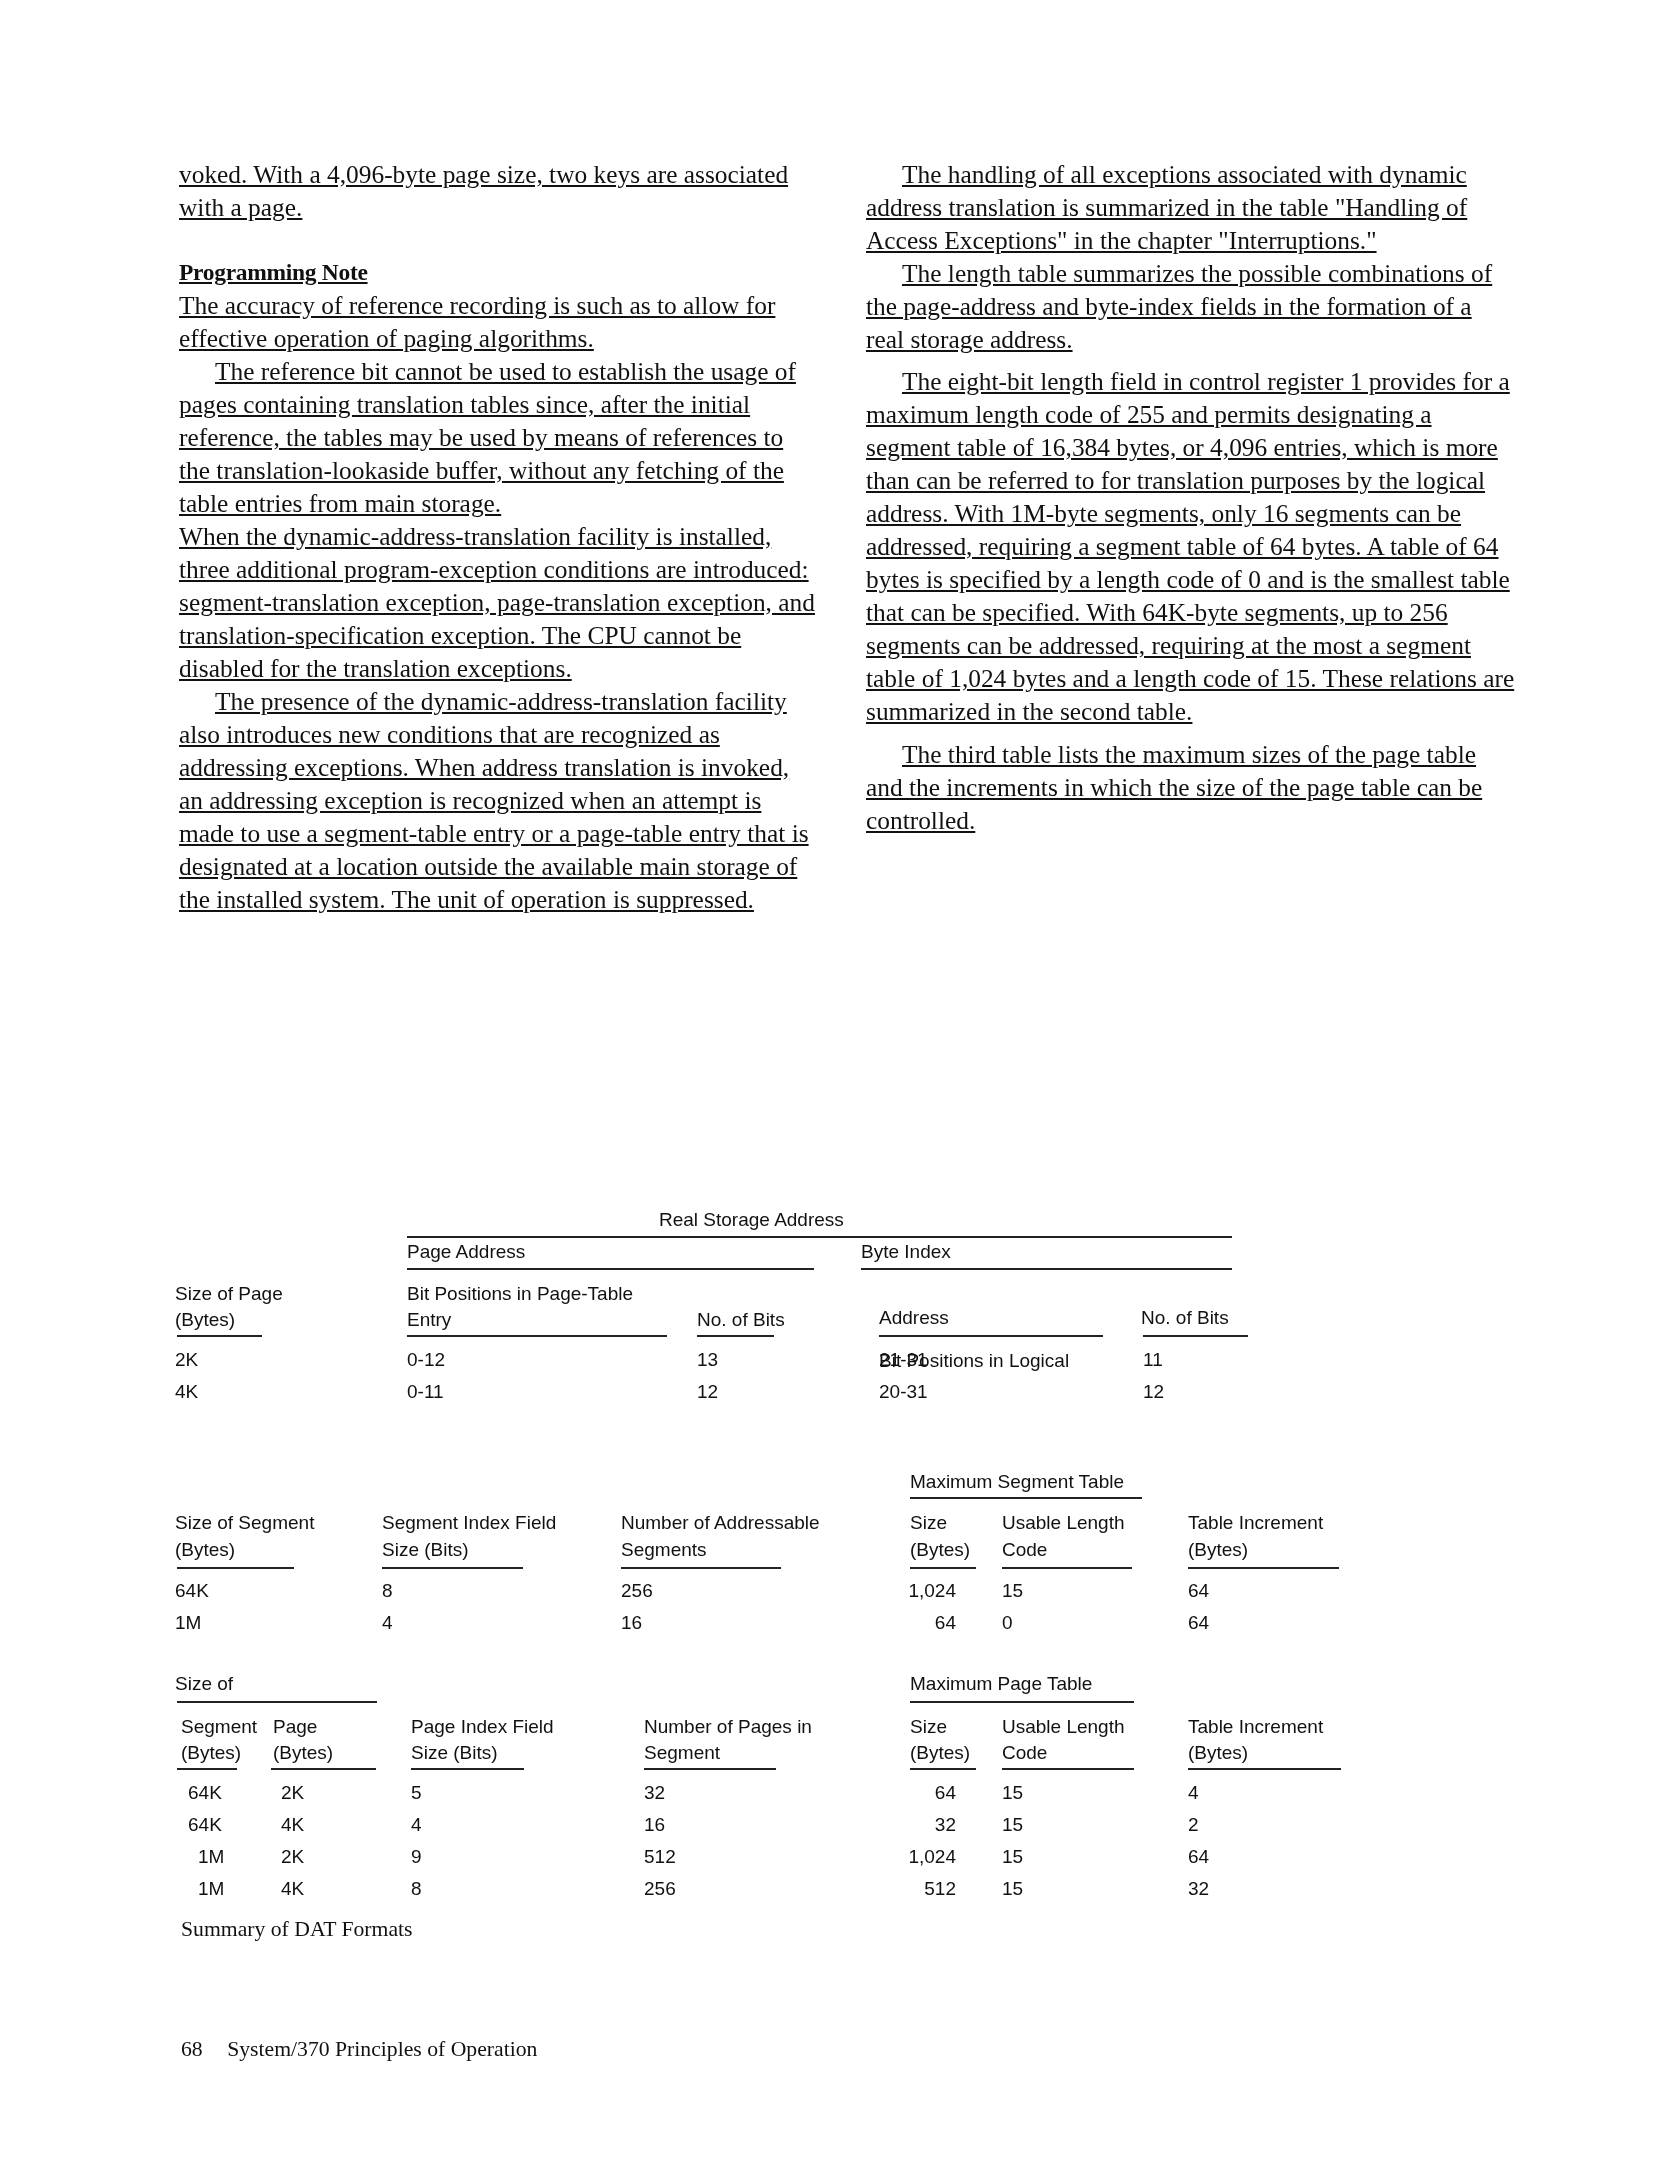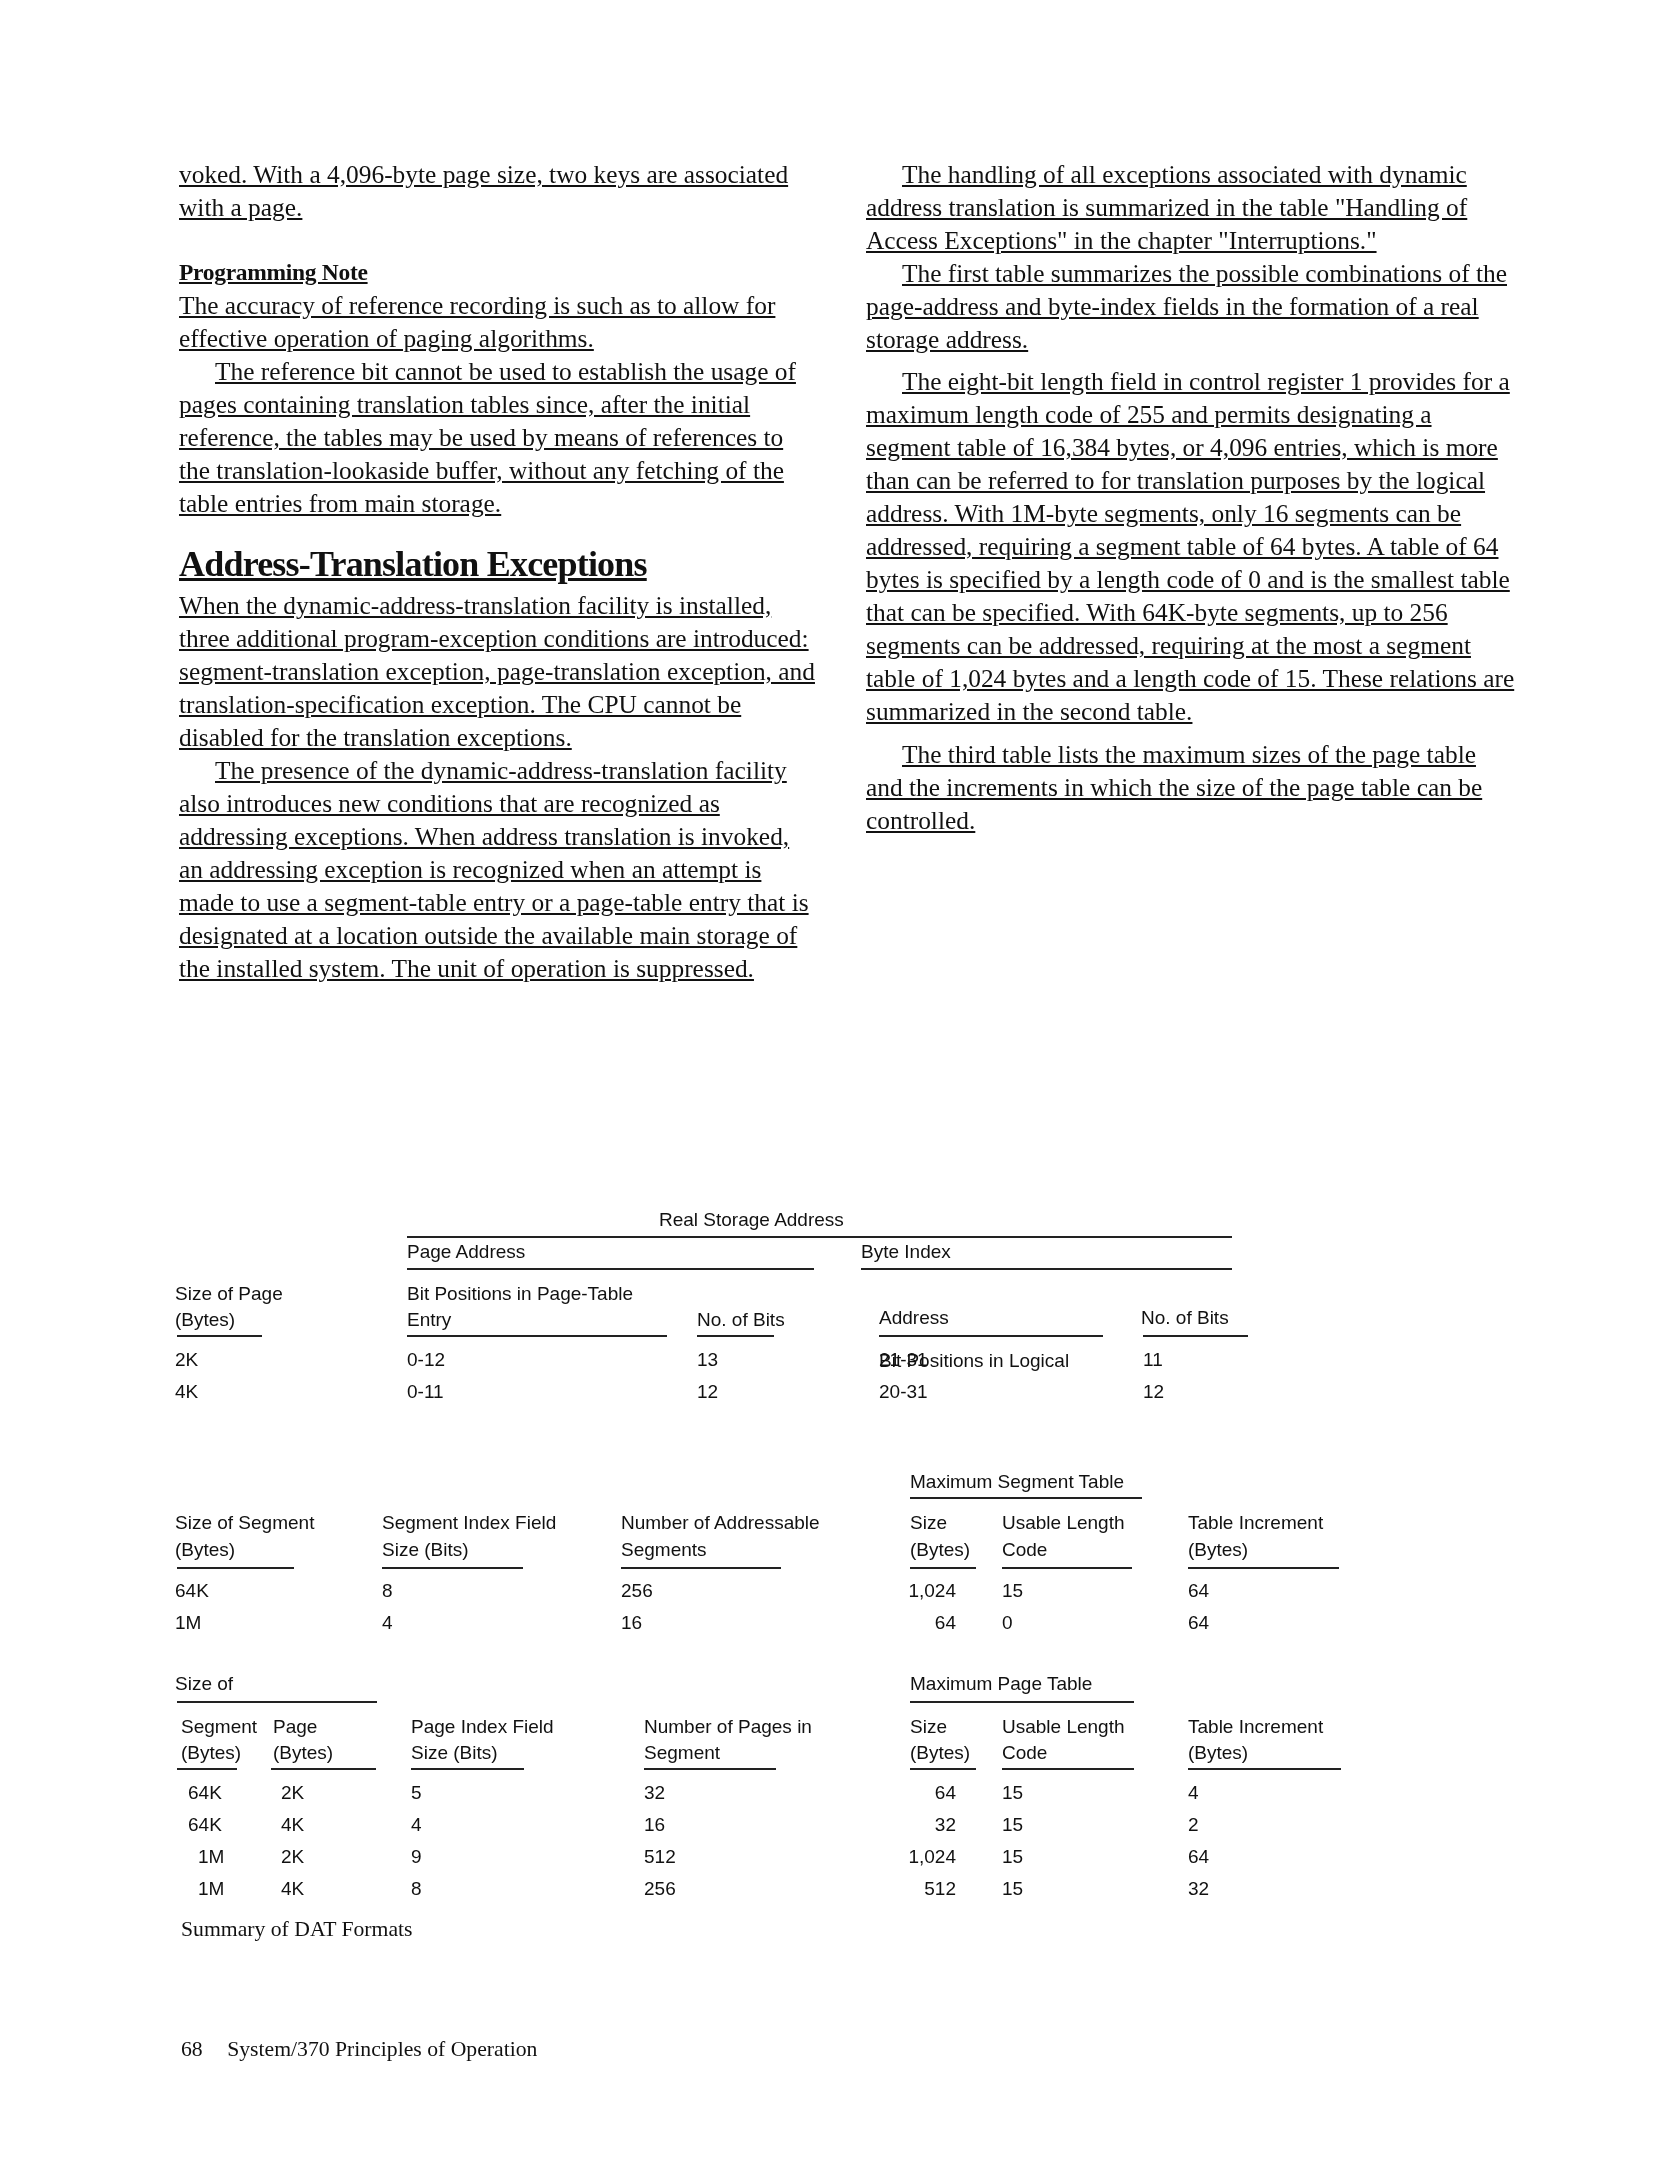--- a/index.html
+++ b/index.html
@@ -21,28 +21,27 @@
   .footer span { margin-right: 24.5px; }
 </style>
 </head>
 <body>
 
 <div id="left" class="col">
   <p>voked. With a 4,096-byte page size, two keys are associated with a page.</p>
   <p class="ptitle">Programming Note</p>
   <p>The accuracy of reference recording is such as to allow for effective operation of paging algorithms.</p>
   <p class="indent">The reference bit cannot be used to establish the usage of pages containing translation tables since, after the initial reference, the tables may be used by means of references to the translation-lookaside buffer, without any fetching of the table entries from main storage.</p>
-  <p class="h2">Address-Translation Exceptions</p>
   <p>When the dynamic-address-translation facility is installed, three additional program-exception conditions are introduced: segment-translation exception, page-translation exception, and translation-specification exception. The CPU cannot be disabled for the translation exceptions.</p>
   <p class="indent">The presence of the dynamic-address-translation facility also introduces new conditions that are recognized as addressing exceptions. When address translation is invoked, an addressing exception is recognized when an attempt is made to use a segment-table entry or a page-table entry that is designated at a location outside the available main storage of the installed system. The unit of operation is suppressed.</p>
 </div>
 
 <div id="right" class="col">
   <p class="indent">The handling of all exceptions associated with dynamic address translation is summarized in the table "Handling of Access Exceptions" in the chapter "Interruptions."</p>
-  <p class="indent">The first table summarizes the possible combinations of the page-address and byte-index fields in the formation of a real storage address.</p>
+  <p class="indent">The length table summarizes the possible combinations of the page-address and byte-index fields in the formation of a real storage address.</p>
   <div class="gap"></div>
   <p class="indent">The eight-bit length field in control register 1 provides for a maximum length code of 255 and permits designating a segment table of 16,384 bytes, or 4,096 entries, which is more than can be referred to for translation purposes by the logical address. With 1M-byte segments, only 16 segments can be addressed, requiring a segment table of 64 bytes. A table of 64 bytes is specified by a length code of 0 and is the smallest table that can be specified. With 64K-byte segments, up to 256 segments can be addressed, requiring at the most a segment table of 1,024 bytes and a length code of 15. These relations are summarized in the second table.</p>
   <div class="gap"></div>
   <p class="indent">The third table lists the maximum sizes of the page table and the increments in which the size of the page table can be controlled.</p>
 </div>
 
 <div>
   <div class="sans c" style="left:659px; width:377px; top:1207px;">Real Storage Address</div>
   <div class="rule" style="left:407px; width:825px; top:1236px;"></div>
   <div class="sans c" style="left:407px; width:250px; top:1239px;">Page Address</div>

